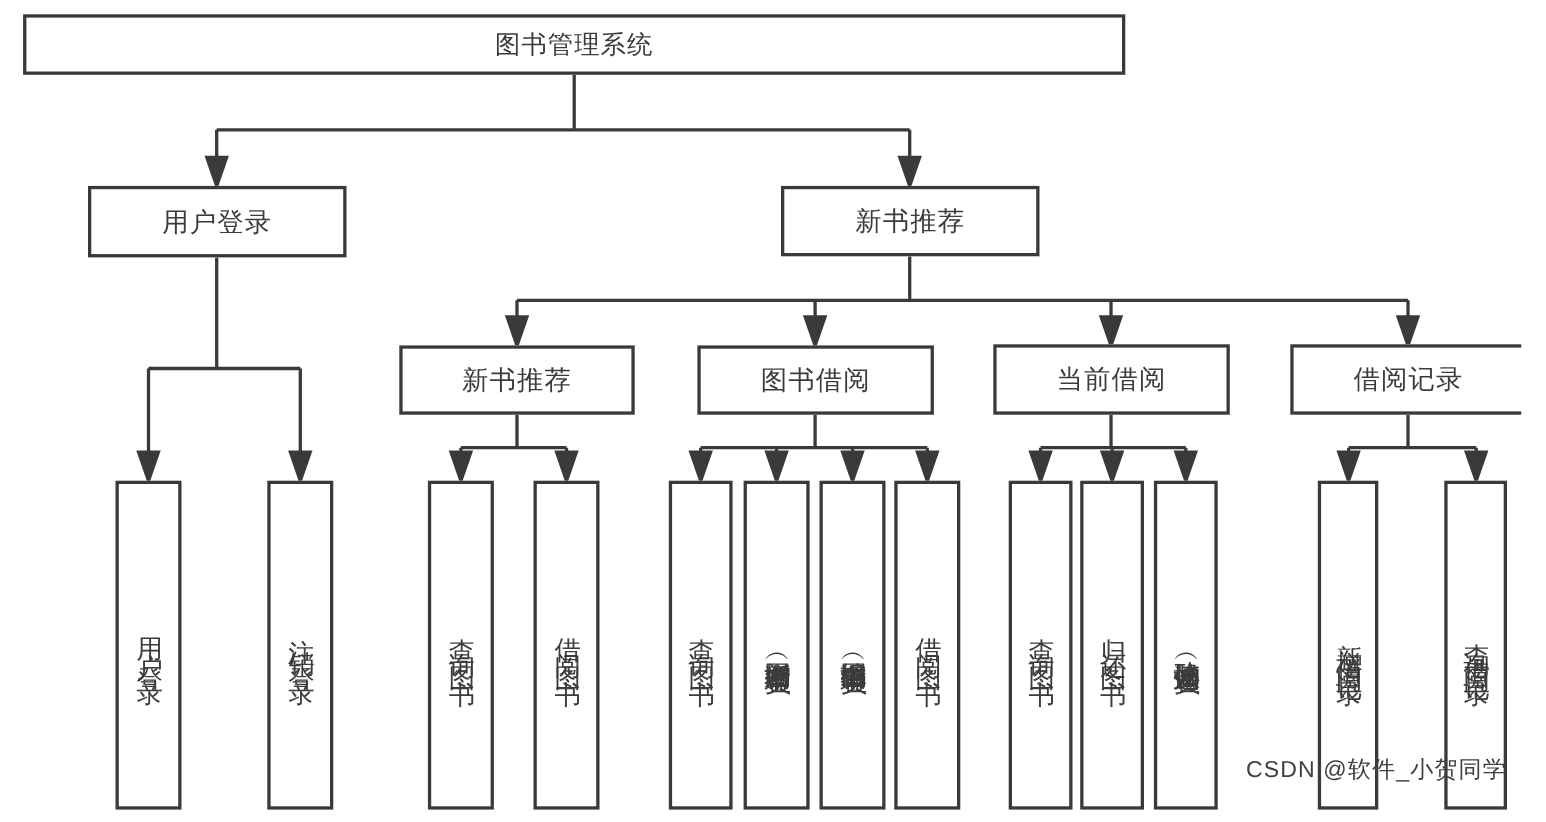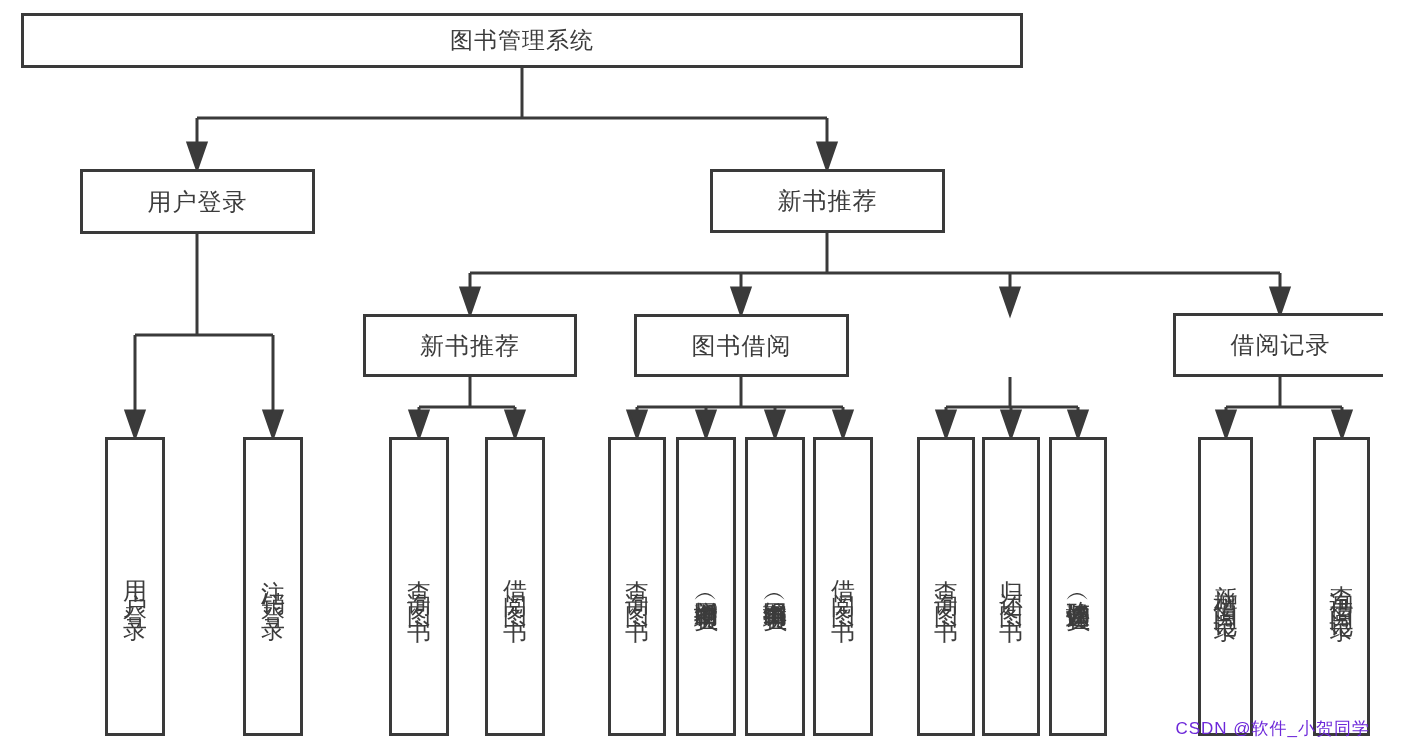--- a/index.html
+++ b/index.html
@@ -40,23 +40,23 @@
     font-size: 24px;
     line-height: 1;
     white-space: nowrap;
   }
   .sp4 { letter-spacing: 13px; }
   .sp6 { letter-spacing: 7px; }
   .sp9 { letter-spacing: 1px; }
   #watermark {
     position: absolute;
     right: 13px;
-    top: 717px;
-    font-size: 17px;
-    color: #6d28d9;
+    top: 685px;
+    font-size: 21px;
+    color: #404040;
     letter-spacing: 1px;
     z-index: 5;
     white-space: nowrap;
   }
 </style>
 </head>
 <body>
 
 <div id="stage">
 
@@ -122,20 +122,23 @@
   <div class="box" style="left:710px;top:169px;width:235px;height:64px">
     <span class="hlabel">新书推荐</span>
   </div>
 
   <div class="box" style="left:634px;top:314px;width:215px;height:63px">
     <span class="hlabel">图书借阅</span>
   </div>
   <div class="box" style="left:363px;top:314px;width:214px;height:63px">
     <span class="hlabel">新书推荐</span>
   </div>
+  <div class="box" style="left:903px;top:313px;width:215px;height:64px">
+    <span class="hlabel">当前借阅</span>
+  </div>
   <div class="box" style="left:1173px;top:313px;width:215px;height:64px">
     <span class="hlabel">借阅记录</span>
   </div>
 
   <div class="box" style="left:105px;top:437px;width:60px;height:299px">
     <span class="vlabel sp4">用户登录</span>
   </div>
   <div class="box" style="left:243px;top:437px;width:60px;height:299px">
     <span class="vlabel sp4">注销登录</span>
   </div>

